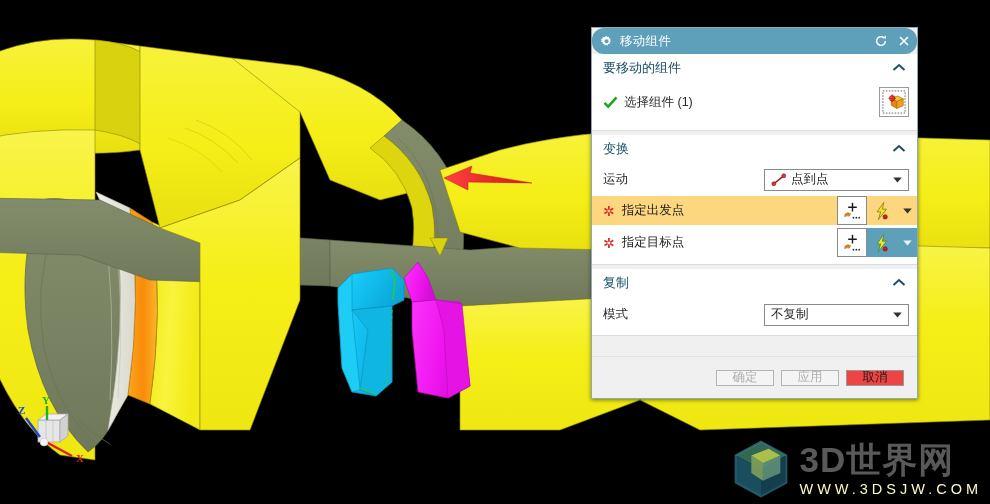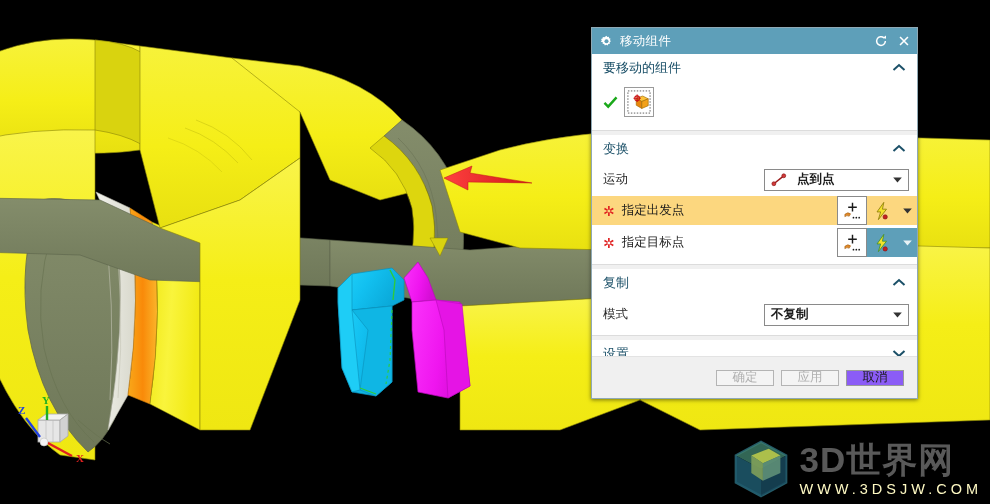--- a/index.html
+++ b/index.html
@@ -23,21 +23,21 @@
     position: absolute; left: 591px; top: 27px;
     width: 327px; height: 372px;
     background: #f0f0f0;
     border: 1px solid #8fa9b5;
     box-shadow: 0 1px 4px rgba(0,0,0,.5);
     display: flex; flex-direction: column;
   }
   .titlebar {
     height: 26px; background: #5e9fb9;
     display: flex; align-items: center; gap: 7px;
-    padding: 0 6px 0 8px; flex: 0 0 auto;
+    padding: 0 6px 0 8px; flex: 0 0 auto; border-radius: 12px;
   }
   .titlebar .title {
     color: #ffffff; font-size: 12.5px; letter-spacing: .3px; flex: 1;
   }
   .tb-icon { color: #fff; display: flex; align-items: center; justify-content: center; cursor: pointer; }
 
   .body { flex: 1; background: #f0f0f0; padding: 0; overflow: hidden; }
 
   .group { background: #1d4ed8; margin: 0 0 4px 0; border-bottom: 1px solid #dcdcdc; }
 
@@ -58,22 +58,22 @@
   .sel-row .check { margin-right: 6px; display: flex; }
   .sel-row .sel-text { font-size: 12.5px; color: #2a2a2a; flex: 1; }
   .sel-btn {
     width: 30px; height: 30px; background: #fff; border: 1px solid #9a9a9a;
     display: flex; align-items: center; justify-content: center; cursor: pointer;
   }
 
   
   .dd {
     height: 22px; border: 1px solid #8a8a8a; background: #fff;
-    display: flex; align-items: center; gap: 10px; padding: 0 4px 0 6px;
-    cursor: pointer; font-size: 12.5px; color: #1a1a1a; font-weight: bold;
+    display: flex; align-items: center; gap: 4px; padding: 0 4px 0 6px;
+    cursor: pointer; font-size: 12.5px; color: #1a1a1a;
   }
   .dd .dd-text { flex: 1; }
   .dd .dd-arrow { width: 14px; display: flex; align-items: center; justify-content: center; }
 
   
   .pt-row { display: flex; align-items: stretch; height: 29px; margin: 3px 0 0 0; }
   .pt-row .pt-label {
     flex: 1; display: flex; align-items: center; gap: 7px;
     padding-left: 11px; font-size: 12.5px; color: #1a1a1a;
   }
@@ -95,21 +95,21 @@
   .footer {
     flex: 0 0 auto; height: 42px; background: #f0f0f0;
     display: flex; align-items: center; justify-content: flex-end;
     gap: 7px; padding: 0 13px 0 0; border-top: 1px solid #e3e3e3;
   }
   .btn {
     min-width: 58px; height: 16px; font-size: 12.5px;
     border: 1px solid #b4b4b4; background: #f4f4f4; color: #b0b0b0;
     display: flex; align-items: center; justify-content: center; cursor: default;
   }
-  .btn.enabled { color: #1a1a1a; background: #8b5cf6; border-color: #9a9a9a; cursor: pointer; }
+  .btn.enabled { color: #1a1a1a; background: #ef4444; border-color: #9a9a9a; cursor: pointer; }
 
   
   #watermark {
     position: absolute; right: 8px; bottom: 4px;
     display: flex; align-items: center; gap: 8px; pointer-events: none;
   }
   .wm-text { display: flex; flex-direction: column; line-height: 1; }
   .wm-main {
     font-size: 35px; font-weight: bold; color: #595959;
     letter-spacing: 1px; font-family: "Liberation Sans", sans-serif;
@@ -285,20 +285,21 @@
               </svg>
           </span>
         </div>
         <div class="grp-body">
           <div class="sel-row">
             <span class="check">
               <svg width="15" height="13" viewBox="0 0 16 14">
                   <path fill="none" stroke="#1aa81a" stroke-width="2.6" d="M1.5 7.5 L5.5 11.5 L14.5 1.5"></path>
                 </svg>
             </span>
+            <span class="sel-text">选择组件 (1)</span>
             <span class="sel-btn">
               <svg width="24" height="24" viewBox="0 0 26 26">
                 <rect x="1" y="1" width="24" height="24" fill="none" stroke="#555" stroke-width="1" stroke-dasharray="1.6 1.6"></rect>
                 <path d="M10 9 L17 6.5 L23 9.5 L16 12.5 Z" fill="#fcc33a" stroke="#a06a06" stroke-width="0.7"></path>
                 <path d="M10 9 L16 12.5 L16 20 L10 16.5 Z" fill="#e8860c" stroke="#a06a06" stroke-width="0.7"></path>
                 <path d="M16 12.5 L23 9.5 L23 17 L16 20 Z" fill="#f2a11a" stroke="#a06a06" stroke-width="0.7"></path>
                 <path d="M7 9 L15 9 M11 5 L11 13" stroke="#cc1616" stroke-width="1.2"></path>
                 <circle cx="11" cy="9" r="2.6" fill="none" stroke="#cc1616" stroke-width="1.2"></circle>
               </svg>
             </span>
@@ -412,30 +413,20 @@
               <span class="dd-arrow">
                 <svg width="9" height="6" viewBox="0 0 10 7">
                     <path fill="#333" d="M0 0.5 L10 0.5 L5 6.5 Z"></path>
                   </svg>
               </span>
             </span>
           </div>
         </div>
       </div>
 
-      <div class="group">
-        <div class="grp-header">
-          <span class="gh-title">设置</span>
-          <span class="chev">
-            <svg width="16" height="11" viewBox="0 0 16 11">
-                <path fill="none" stroke="#1b5068" stroke-width="2" d="M2.5 3 L8 8 L13.5 3"></path>
-              </svg>
-          </span>
-        </div>
-      </div>
 
     </div>
 
     <div class="footer">
       <span class="btn">确定</span>
       <span class="btn">应用</span>
       <span class="btn enabled">取消</span>
     </div>
 
   </div>

